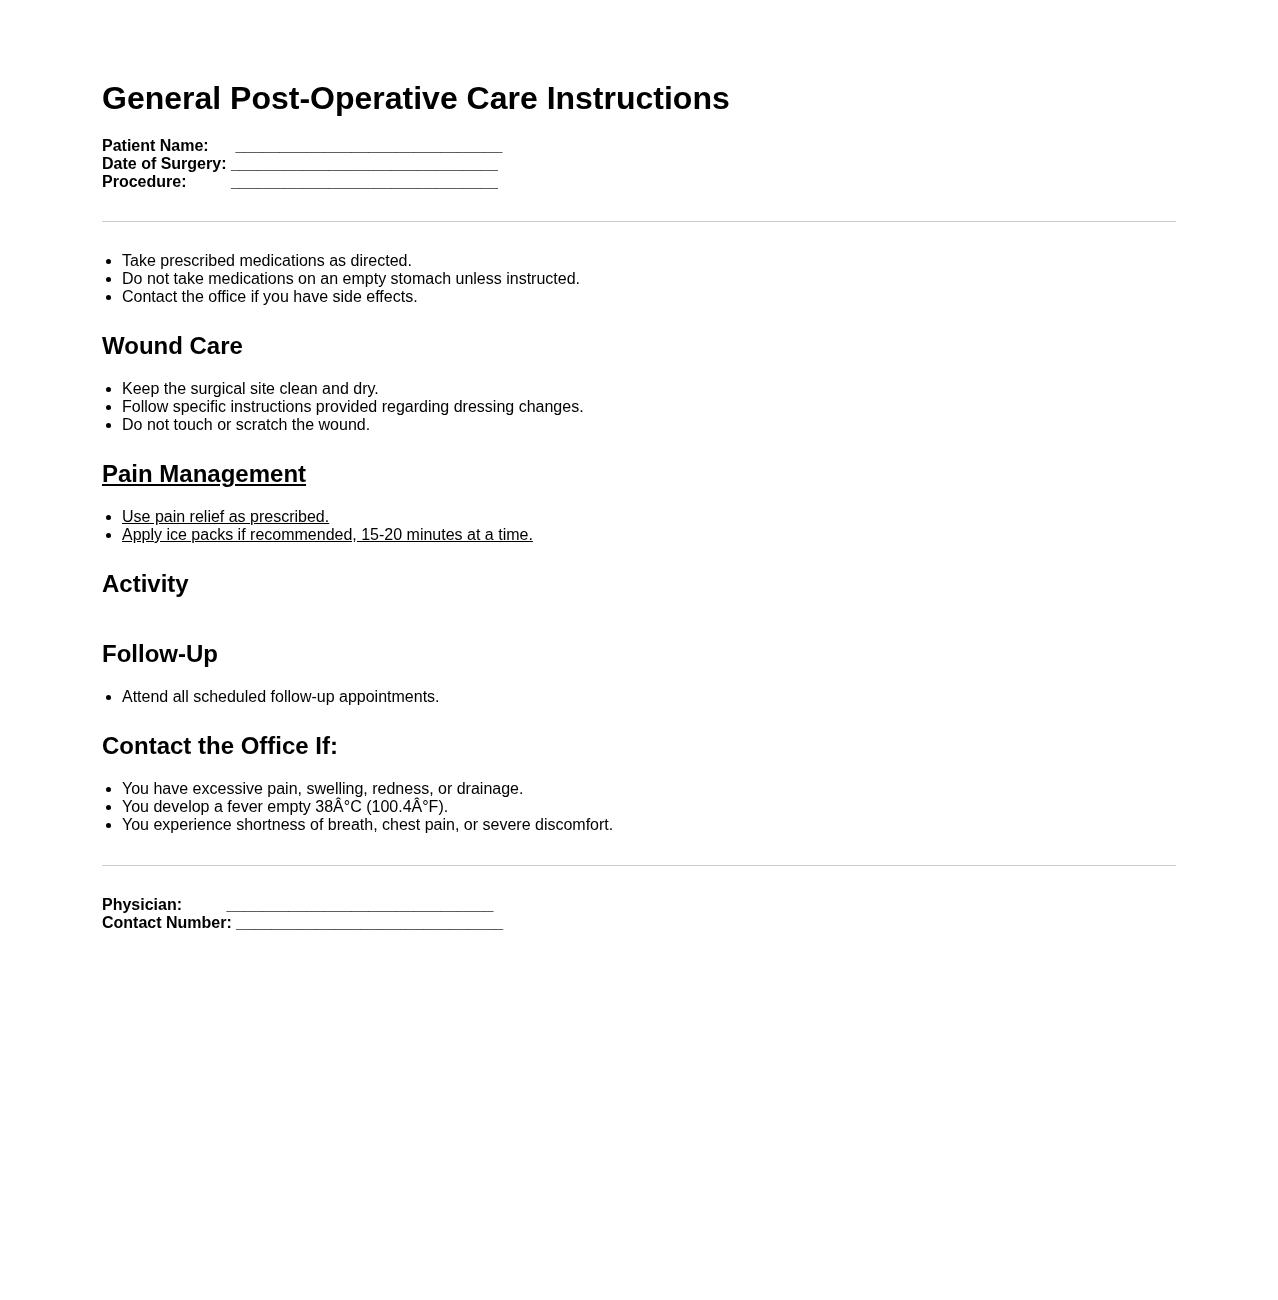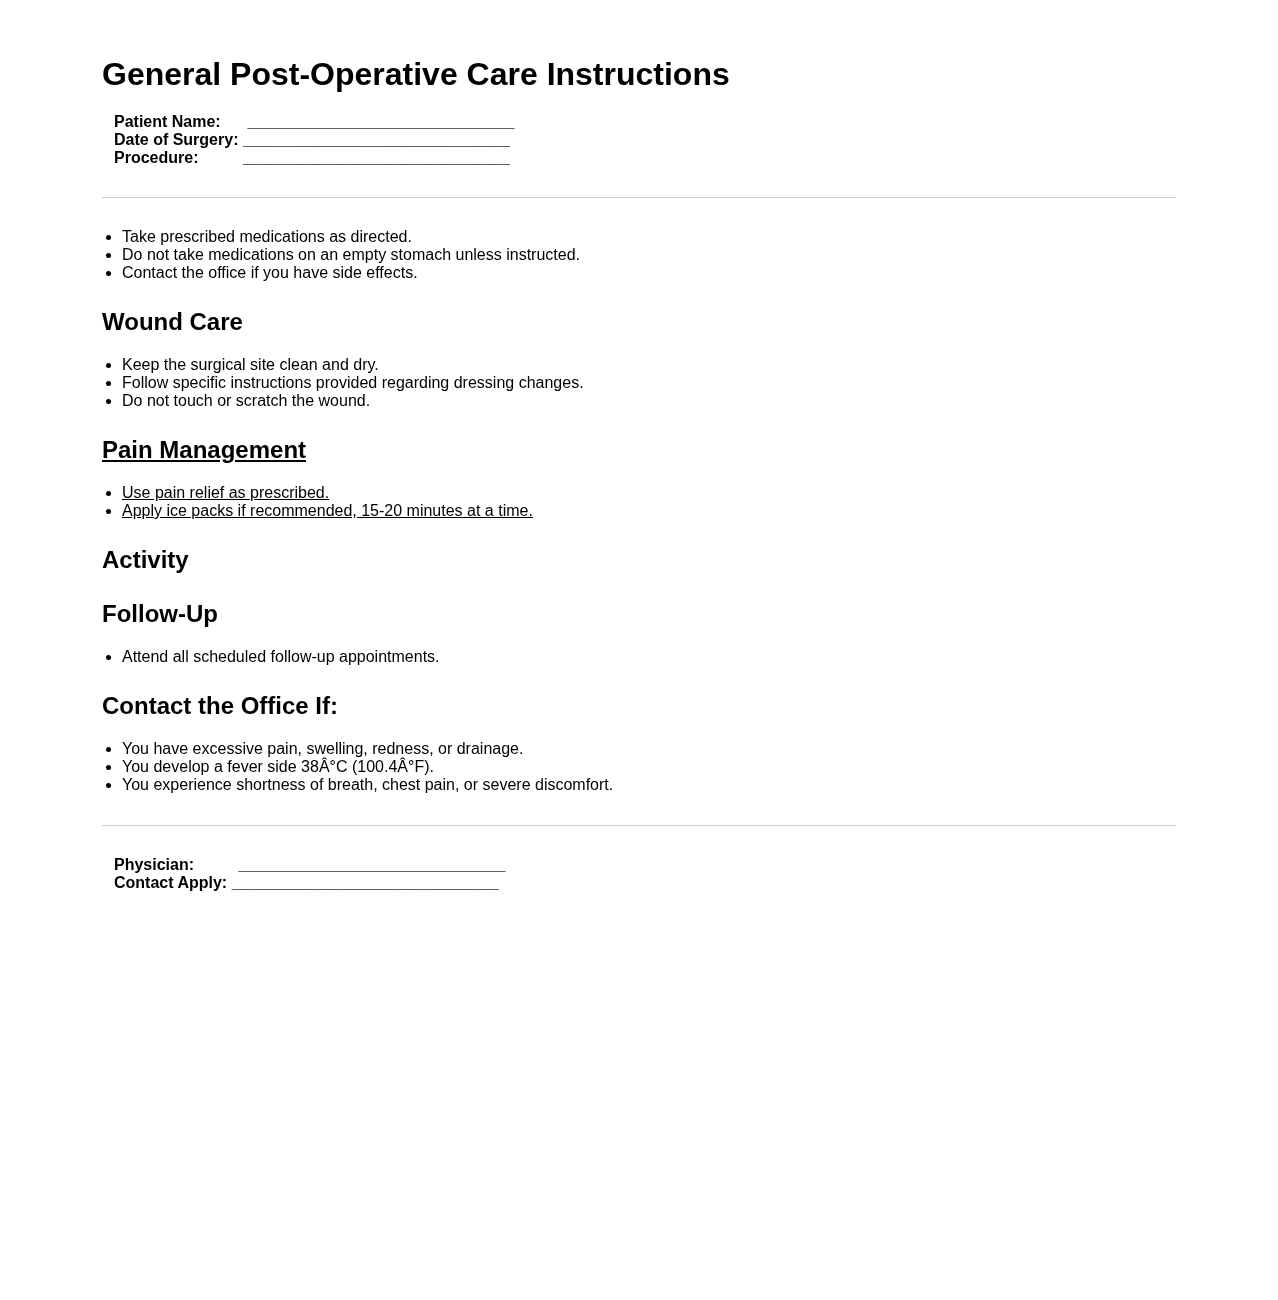--- a/index.html
+++ b/index.html
@@ -6,36 +6,36 @@
   body {
     font-family: "Liberation Sans", sans-serif;
     color: #000000;
     width: 1278px;
     min-height: 1300px;
   }
   .page {
     position: relative;
     margin-left: 102px;
     width: 1074px;
-    padding-top: 52px;
+    padding-top: 76px;
   }
   h1 {
     font-size: 32px;
     font-weight: bold;
     margin: 0;
     line-height: 44px;
     height: 44px;
   }
   .info {
     margin-top: 17px;
     font-size: 16px;
     line-height: 18px;
     font-weight: bold;
   }
-  .info-row { display: flex; height: 18px; white-space: pre; margin-left: 12px; }
+  .info-row { display: flex; height: 18px; white-space: pre; }
   .info-row .lbl { display: inline-block; }
   .info-row .line { display: inline-block; }
   hr.rule {
     border: none;
     border-top: 1px solid #cccccc;
     margin: 0;
     height: 0;
   }
   .section h2 {
     font-size: 24px;
@@ -95,39 +95,39 @@
       <li>Use pain relief as prescribed.</li>
       <li>Apply ice packs if recommended, 15-20 minutes at a time.</li>
     </ul>
   </div>
 
 
   <div class="section" style="margin-top:26px;">
     <h2>Activity</h2>
   </div>
 
-  <div class="section" style="margin-top:26px;">
+  <div class="section" style="margin-top:42px;">
     <h2>Follow-Up</h2>
     <ul style="margin-top:20px;">
       <li>Attend all scheduled follow-up appointments.</li>
     </ul>
   </div>
 
   <div class="section" style="margin-top:26px;">
     <h2>Contact the Office If:</h2>
     <ul style="margin-top:20px;">
       <li>You have excessive pain, swelling, redness, or drainage.</li>
-      <li>You develop a fever side 38Â°C (100.4Â°F).</li>
+      <li>You develop a fever empty 38Â°C (100.4Â°F).</li>
       <li>You experience shortness of breath, chest pain, or severe discomfort.</li>
     </ul>
   </div>
 
   <hr class="rule" style="margin-top:31px;">
 
   <div class="info" style="margin-top:30px;">
     <div class="info-row">
       <span class="lbl">Physician:</span><span>          </span><span class="line">______________________________</span>
     </div>
     <div class="info-row">
-      <span class="lbl">Contact Apply:</span><span> </span><span class="line">______________________________</span>
+      <span class="lbl">Contact Number:</span><span> </span><span class="line">______________________________</span>
     </div>
   </div>
 </div>
 
 </body></html>

